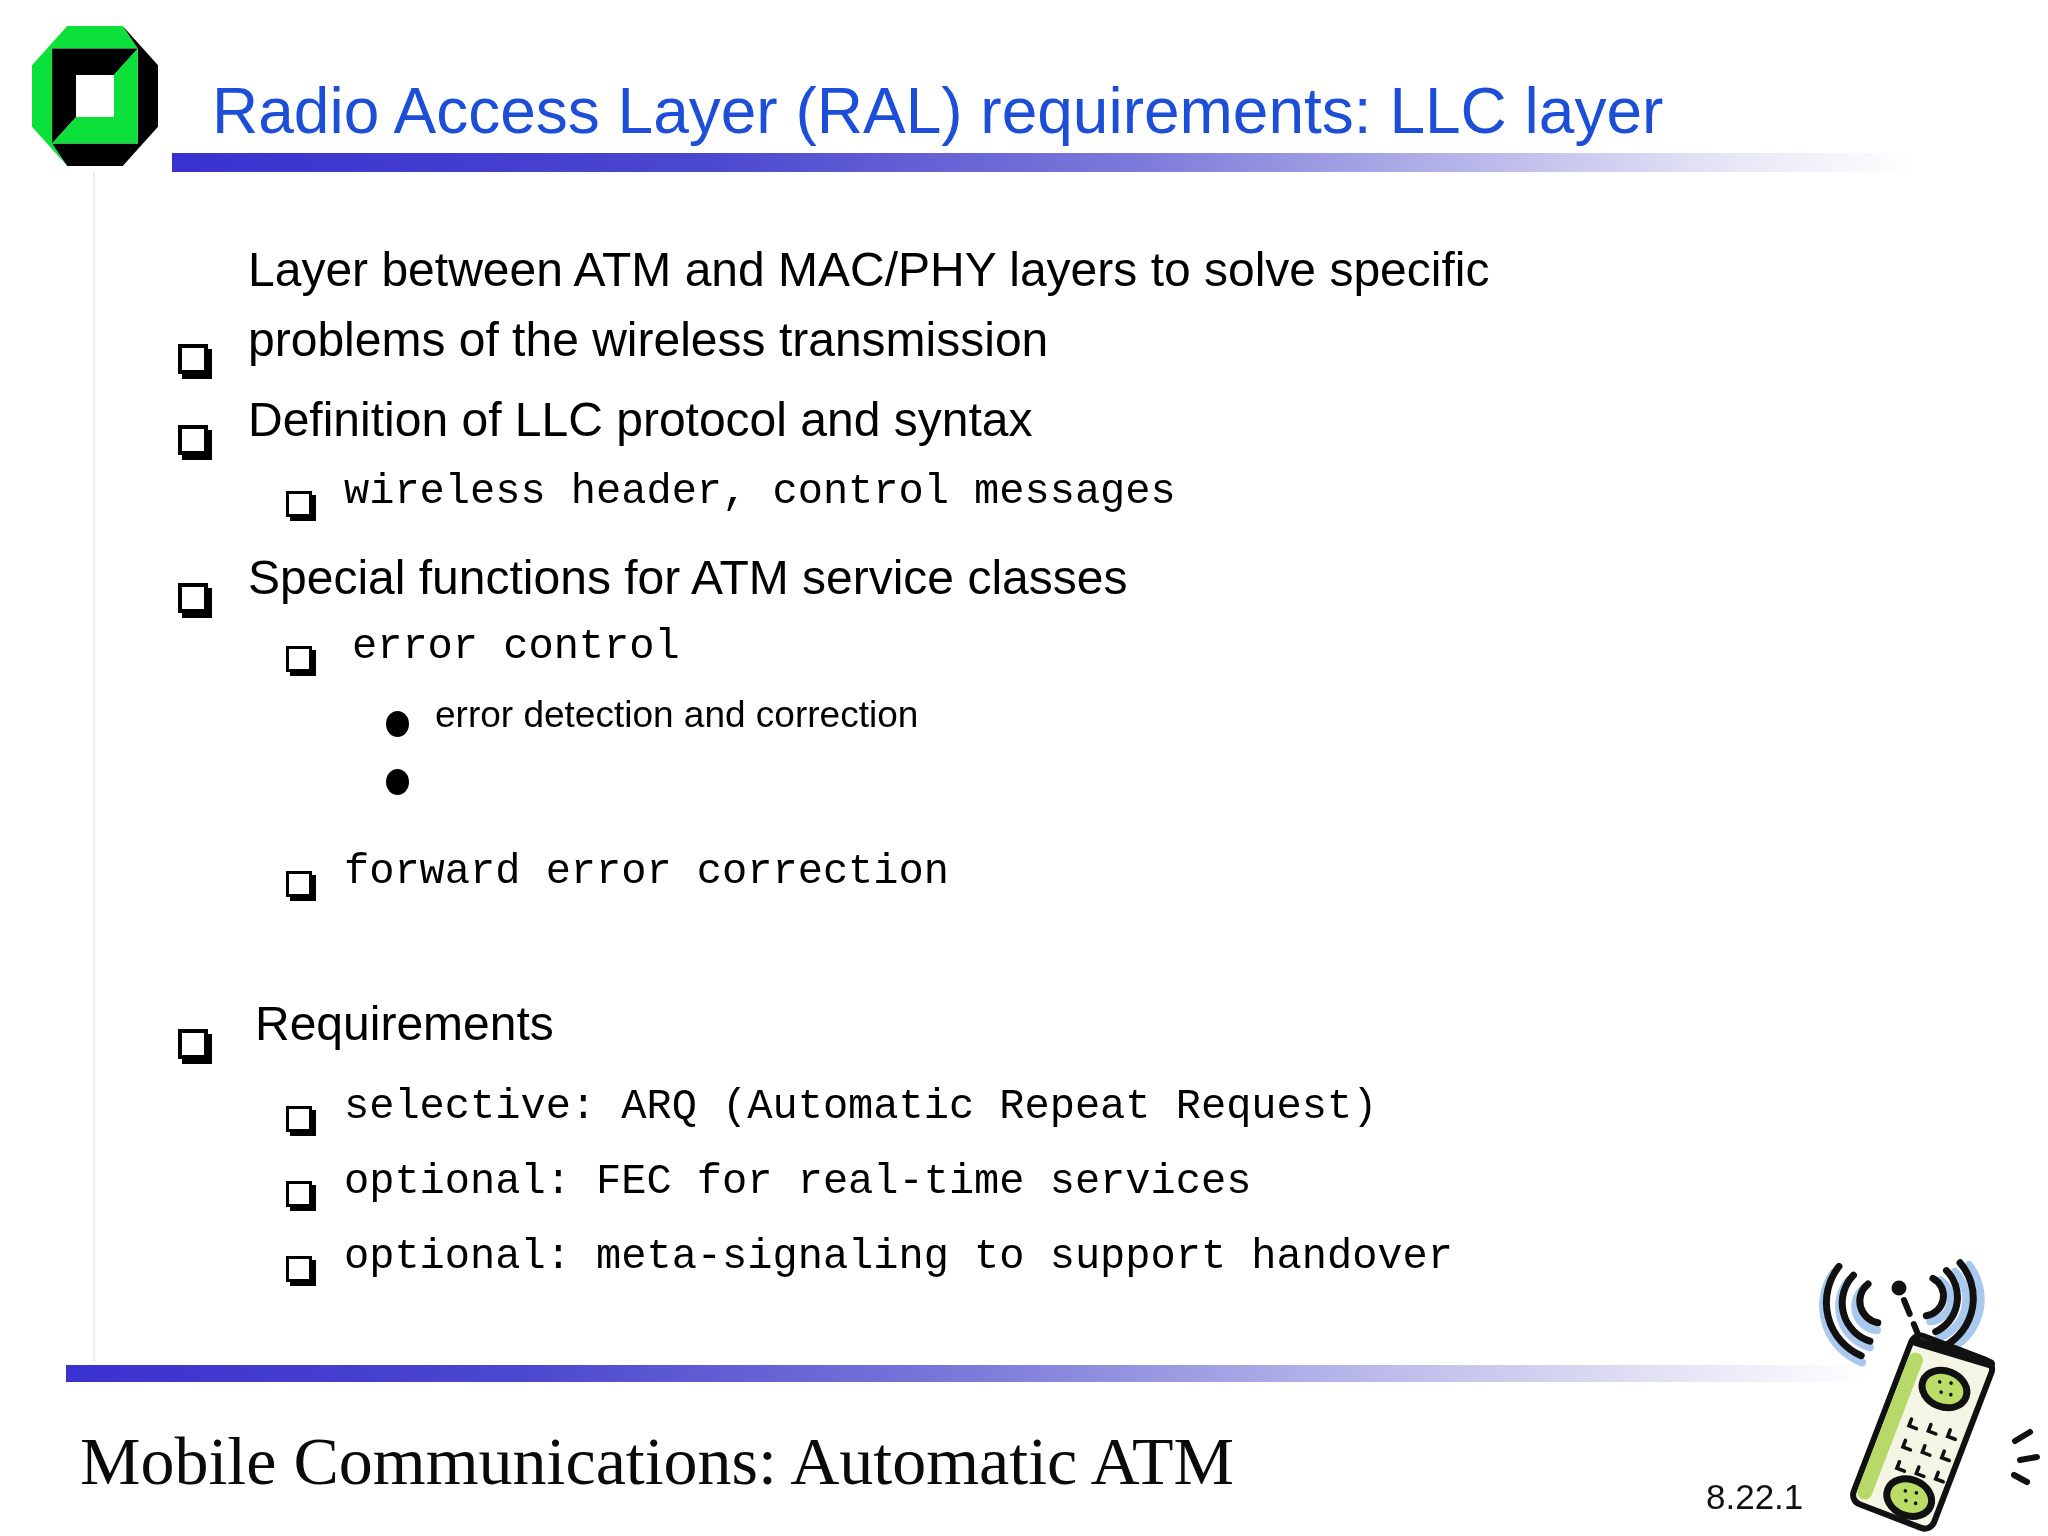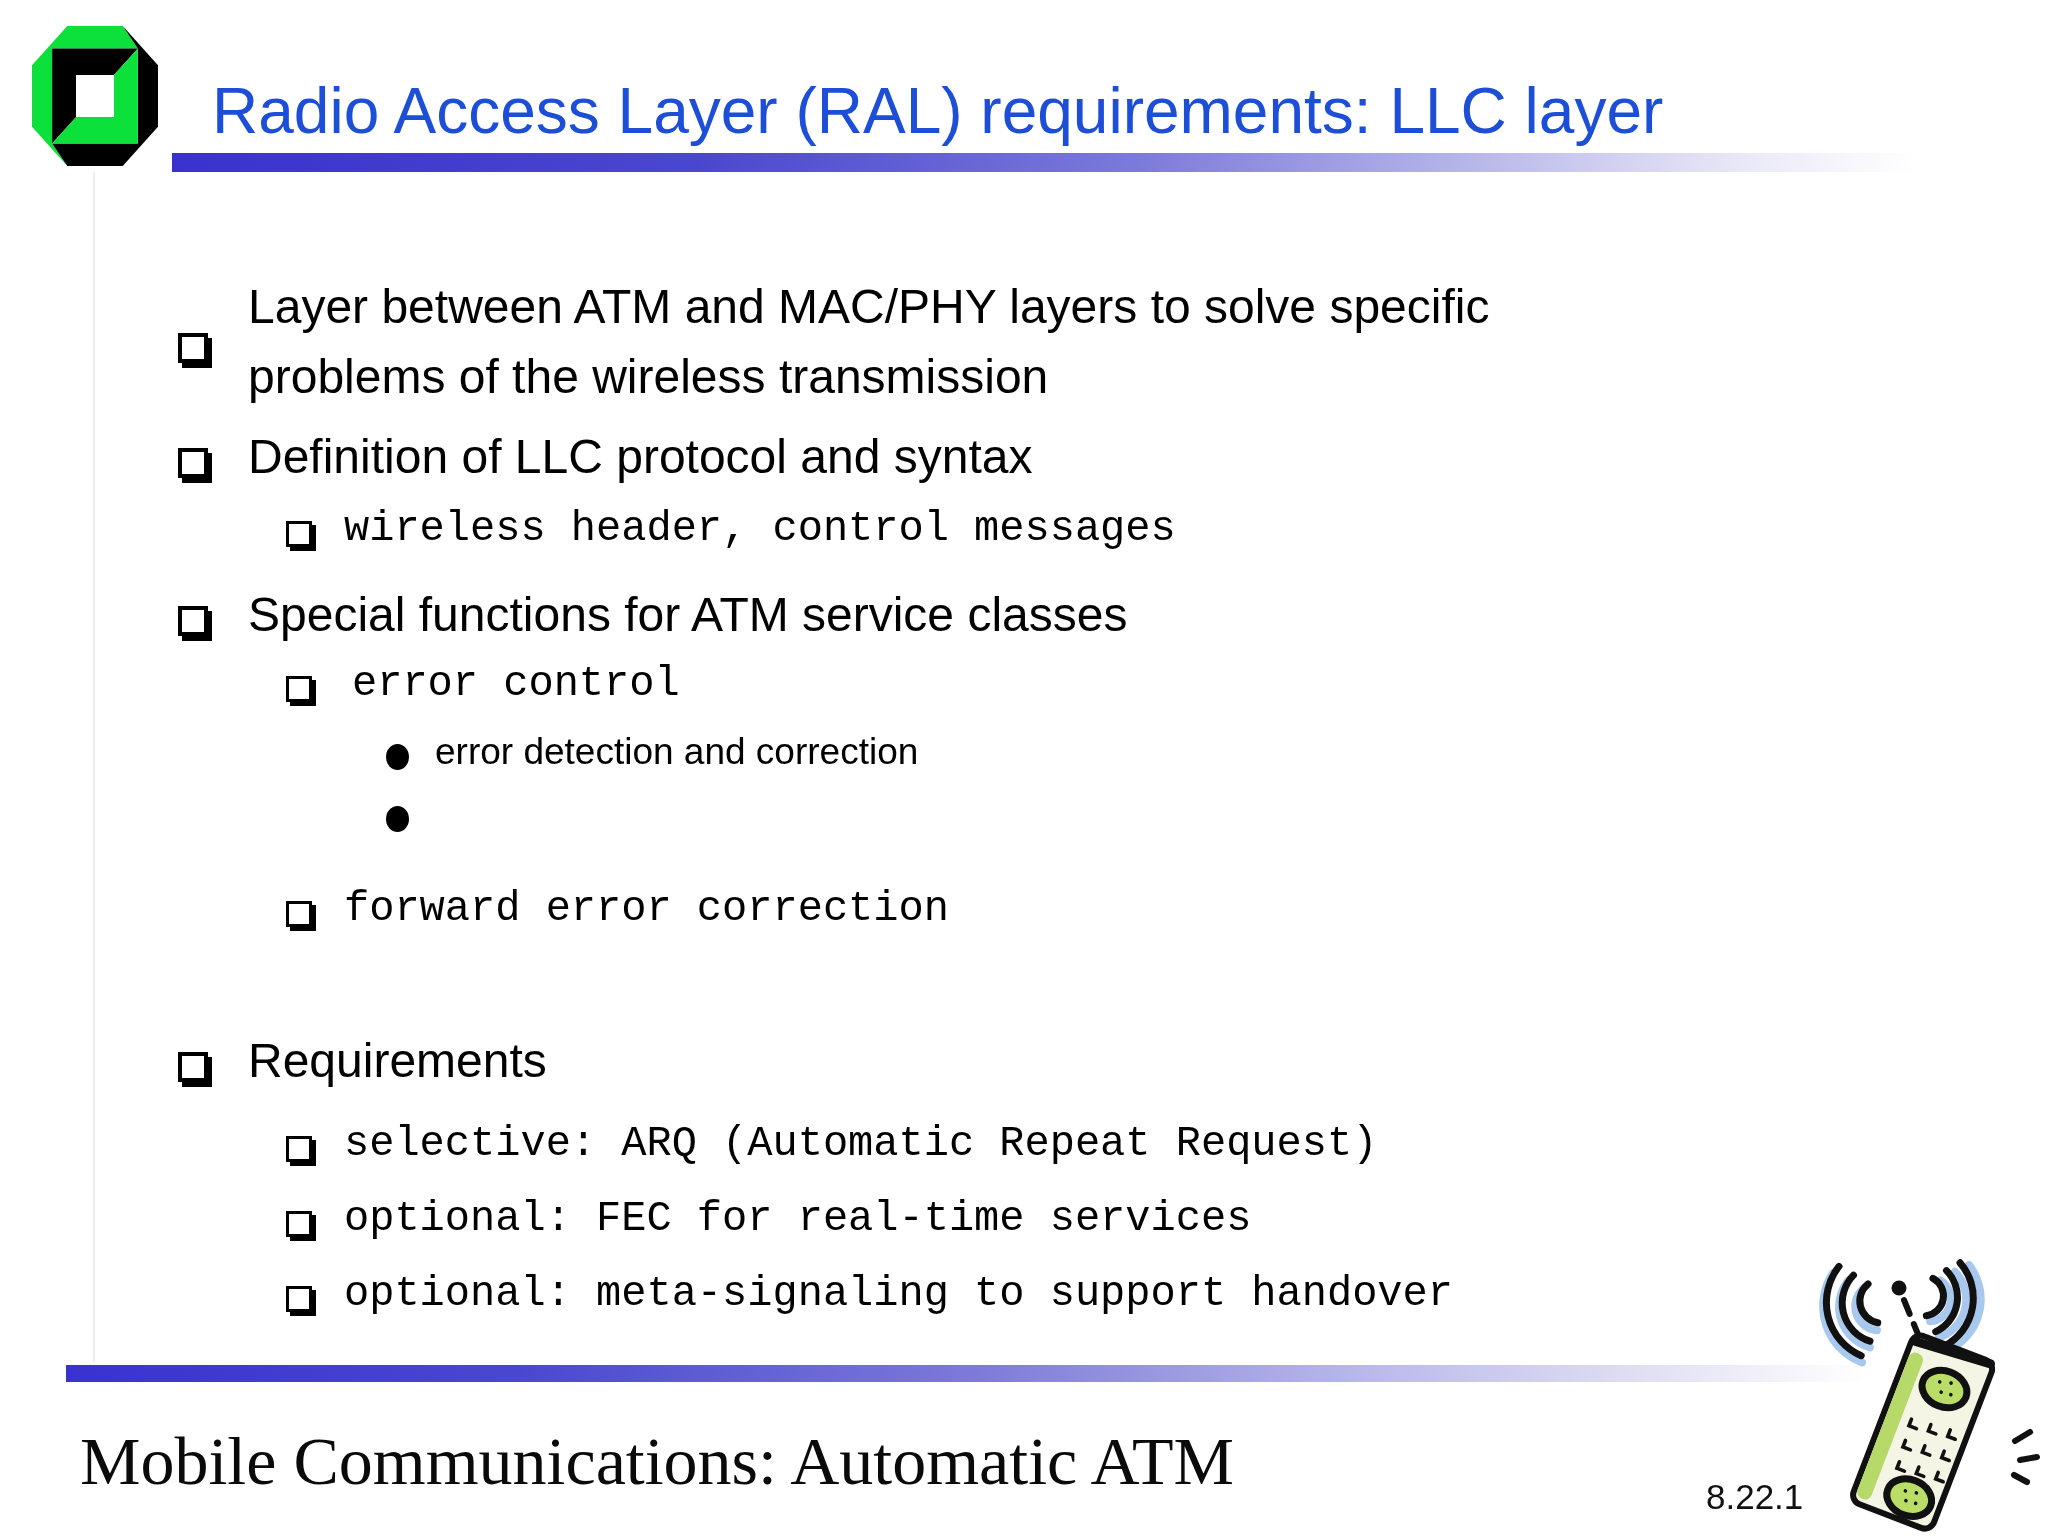--- a/index.html
+++ b/index.html
@@ -11,21 +11,21 @@
   
   #logo{left:32px;top:26px;width:126px;height:140px;}
   #slide-title{left:212px;top:76px;font-size:64px;line-height:1.1;letter-spacing:0;
                color:#1d4ed8;white-space:nowrap;}
   #title-bar{left:172px;top:153px;width:1744px;height:19px;
              background:linear-gradient(to right,#3a32cf 0%,#4a47cf 30%,#7b79d9 55%,
                         #b9b8ea 75%,#e9e8f7 90%,#ffffff 100%);}
   #left-guide{left:93px;top:172px;width:2px;height:1190px;background:#ededed;}
 
   
-  .row{position:absolute;display:flex;align-items:center;margin-top:37px;}
+  .row{position:absolute;display:flex;align-items:flex-end;}
   .row .txt{white-space:pre-line;}
   .lv1{left:178px;}
   .lv1 .txt{font-size:48px;line-height:1.45;margin-left:40px;max-width:1360px;}
   .lv2{left:286px;font-family:Liberation Mono, monospace;}
   .lv2 .txt{font-size:42px;line-height:1.2;margin-left:32px;}
   .lv3{left:386px;}
   .lv3 .txt{font-size:37px;line-height:1.2;margin-left:26px;}
 
   .sqb{flex:none;box-sizing:border-box;background:#fff;border:4px solid #000;
        box-shadow:4px 5px 0 0 #000;}
@@ -83,21 +83,21 @@
       <span class="dot"></span>
       <span class="txt">error detection and correction</span>
     </div>
     <div class="row lv3" style="top: 759px;">
       <span class="dot"></span>
     </div>
     <div class="row lv2" style="top: 847px;">
       <span class="sqb"></span>
       <span class="txt">forward error correction</span>
     </div>
-    <div class="row lv1" style="top: 989px;">
+    <div class="row lv1" style="top: 989px; gap: 7px;">
       <span class="sqb"></span>
       <span class="txt">Requirements</span>
     </div>
     <div class="row lv2" style="top: 1082px;">
       <span class="sqb"></span>
       <span class="txt">selective: ARQ (Automatic Repeat Request)</span>
     </div>
     <div class="row lv2" style="top: 1157px;">
       <span class="sqb"></span>
       <span class="txt">optional: FEC for real-time services</span>

